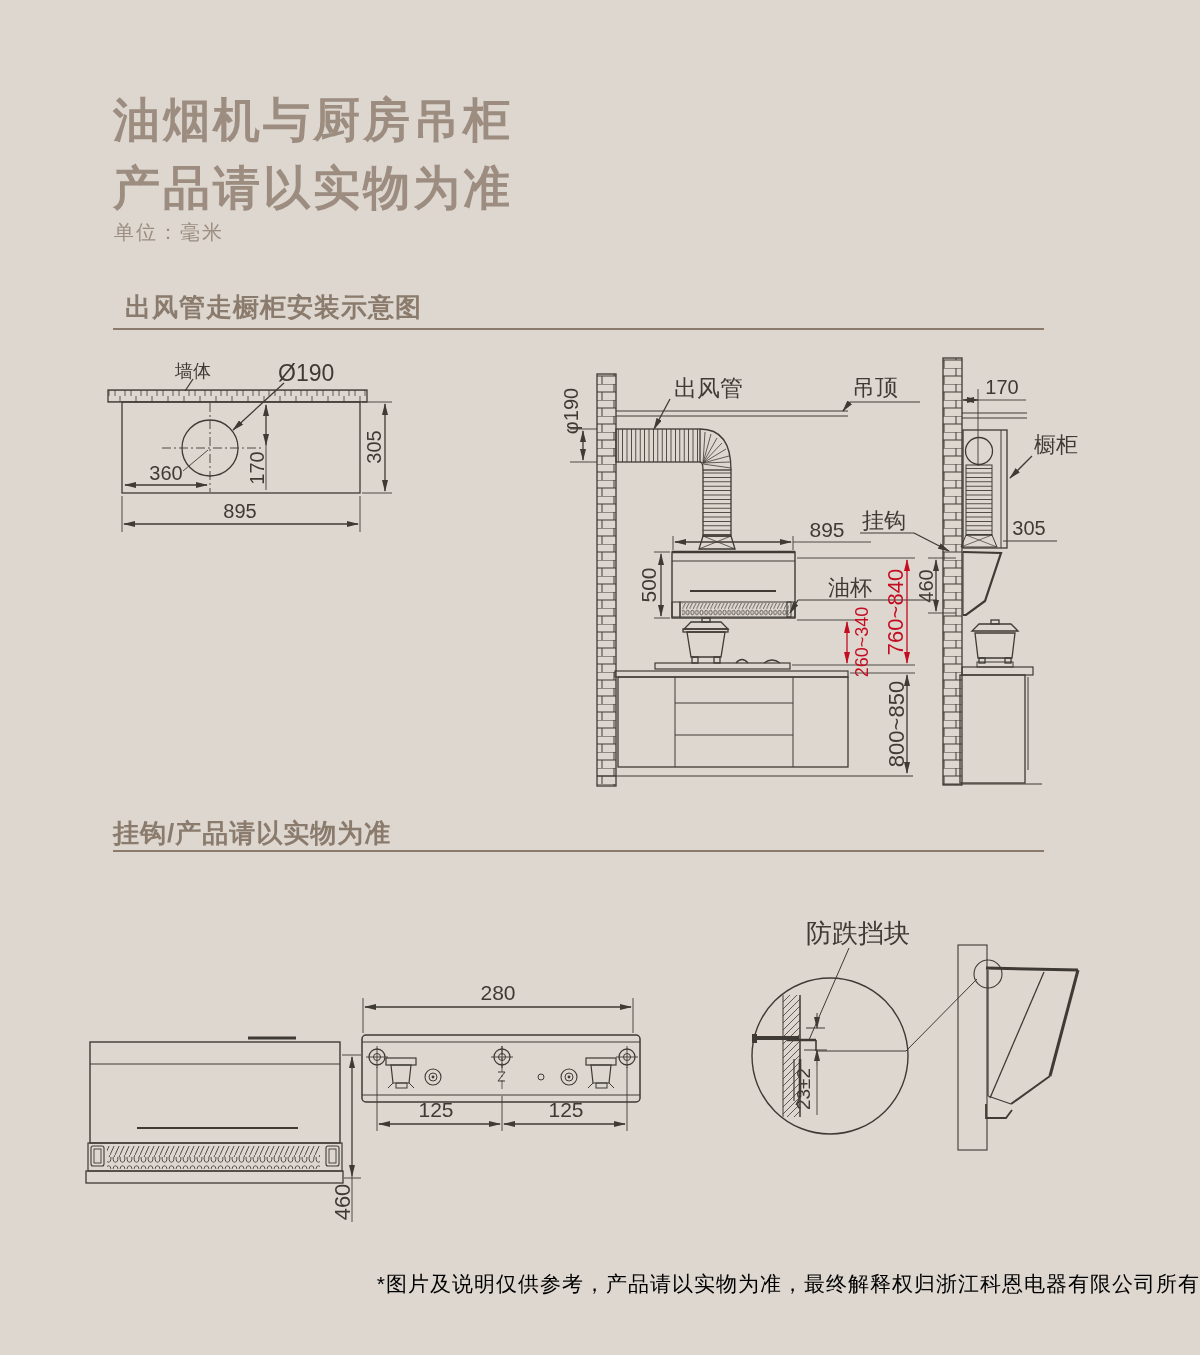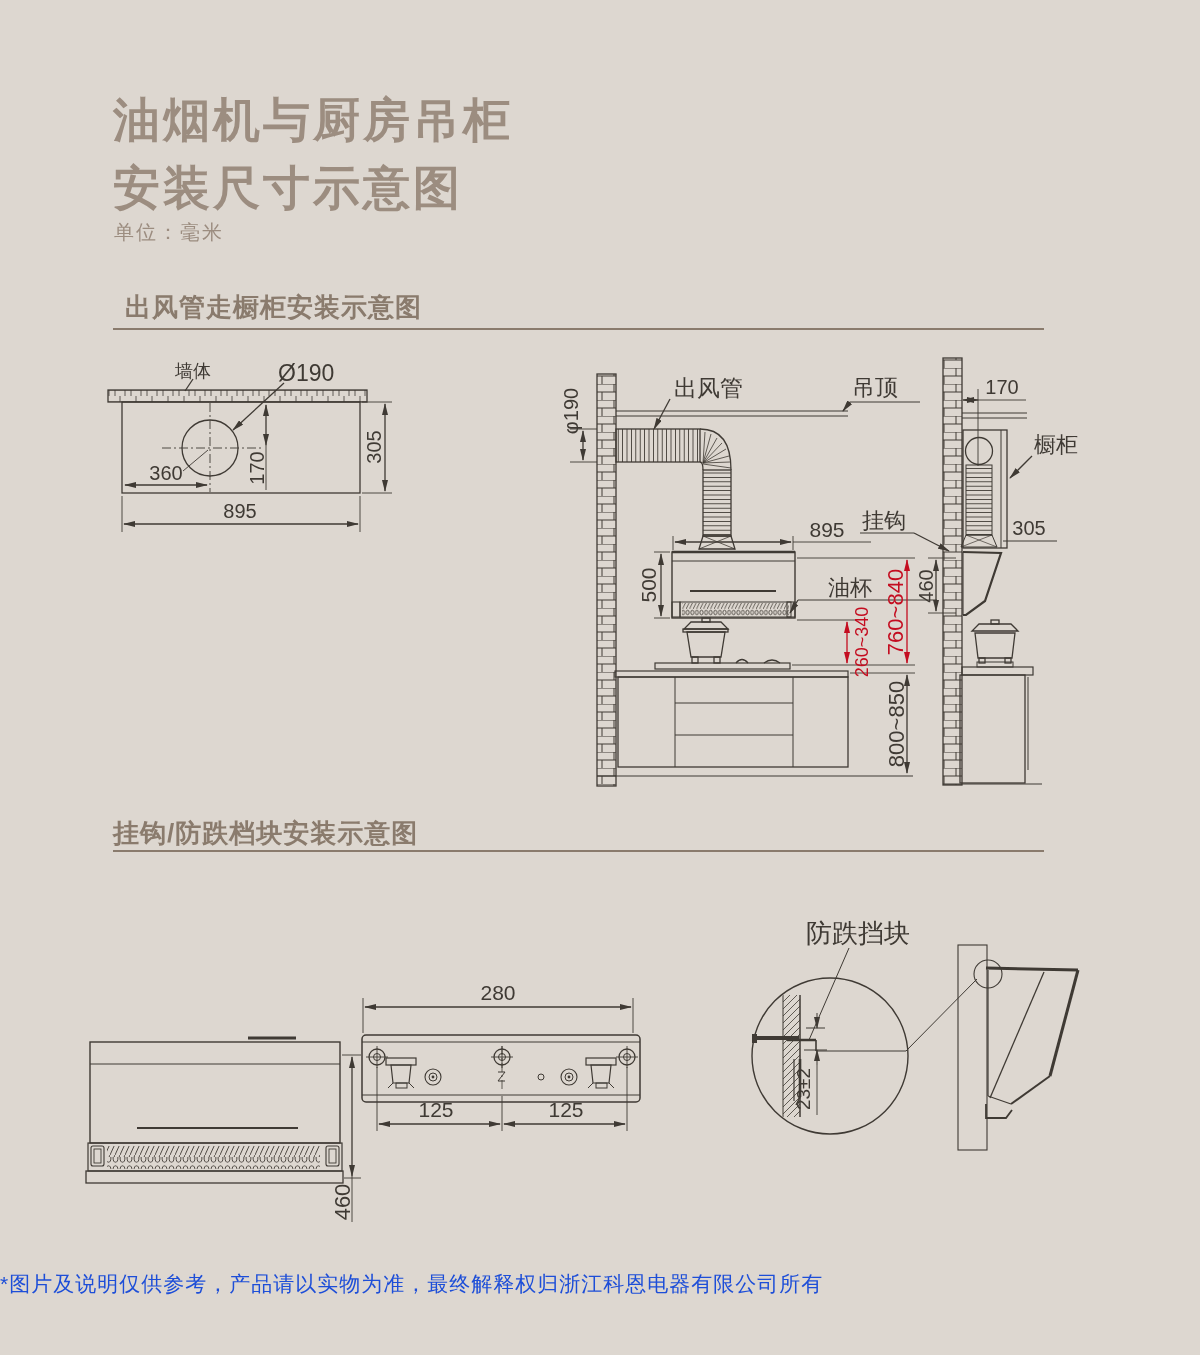--- a/index.html
+++ b/index.html
@@ -12,38 +12,38 @@
   #sec1-head{top:290px;margin-left:12px;}
   #sec2-head{top:816px;}
   .rule{position:absolute;left:113px;width:931px;height:2px;background:#8a7b6d;}
   #rule1{top:328px;}
   #rule2{top:850px;}
   svg{position:absolute;left:0;}
   #svg1{top:350px;}
   #svg2{top:880px;}
   svg text{stroke:none;fill:#3f3a34;}
   svg text.red{fill:#c40d20;}
-  .footer{position:absolute;top:1270px;left:0;width:1200px;text-align:left;
-          font-size:21px;color:#1d4ed8;letter-spacing:1px;}
+  .footer{position:absolute;top:1270px;left:0;width:1200px;text-align:right;
+          font-size:21px;color:#000000;letter-spacing:1px;}
 </style>
 </head>
 <body>
 
 <div class="page">
 
   <div class="title">
     <div>油烟机与厨房吊柜</div>
-    <div>安装尺寸示意图</div>
+    <div>产品请以实物为准</div>
   </div>
   <div class="unit">单位：毫米</div>
 
   <div class="sec-head" id="sec1-head">出风管走橱柜安装示意图</div>
   <div class="rule" id="rule1"></div>
 
-  <div class="sec-head" id="sec2-head">挂钩/防跌档块安装示意图</div>
+  <div class="sec-head" id="sec2-head">挂钩/产品请以实物为准</div>
   <div class="rule" id="rule2"></div>
 
   <svg id="svg1" width="1200" height="460" viewBox="0 350 1200 460">
     <defs>
       <marker id="ma" viewBox="0 0 12 6" refX="11" refY="3" markerWidth="12" markerHeight="6" markerUnits="userSpaceOnUse" orient="auto-start-reverse">
         <path d="M0,0 L12,3 L0,6 Z" fill="#3f3a34"></path>
       </marker>
       <marker id="mr" viewBox="0 0 12 6" refX="11" refY="3" markerWidth="12" markerHeight="6" markerUnits="userSpaceOnUse" orient="auto-start-reverse">
         <path d="M0,0 L12,3 L0,6 Z" fill="#c40d20"></path>
       </marker>

